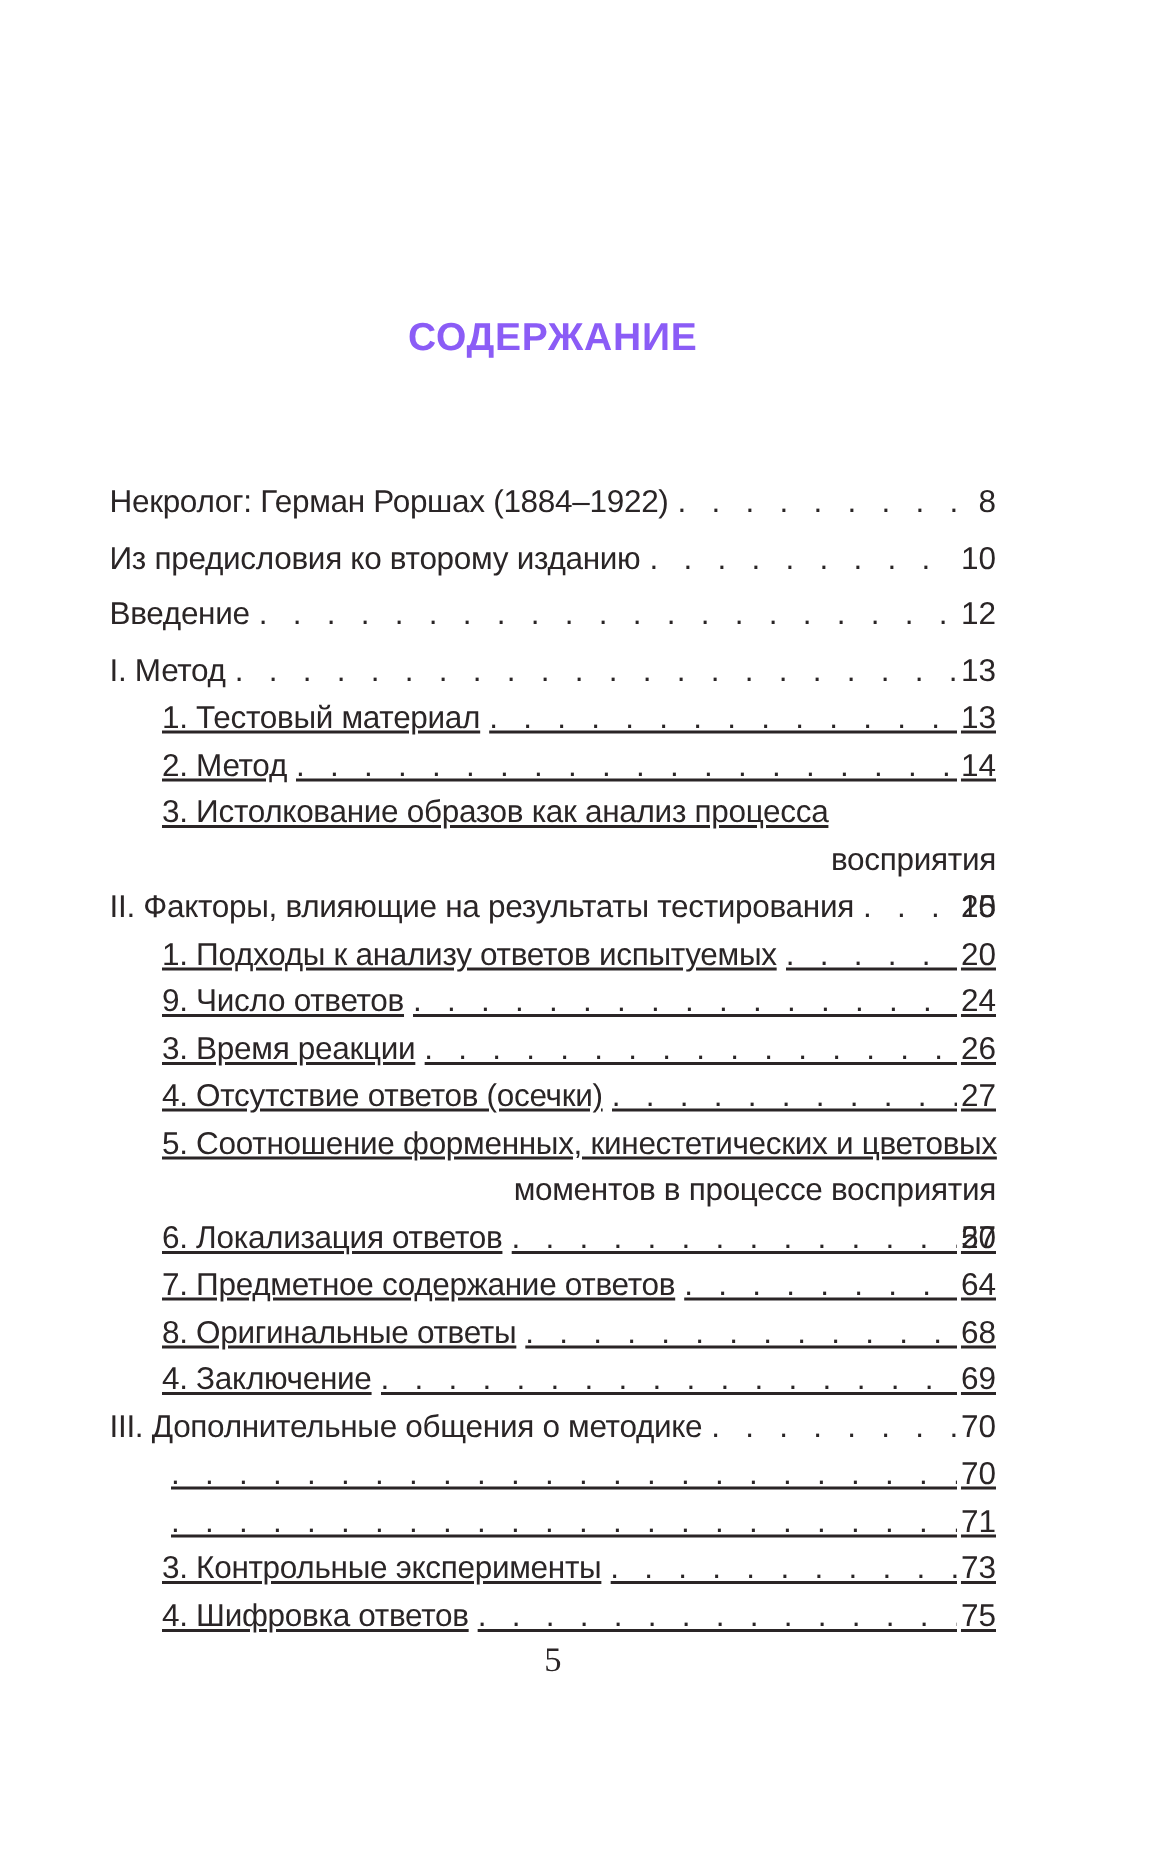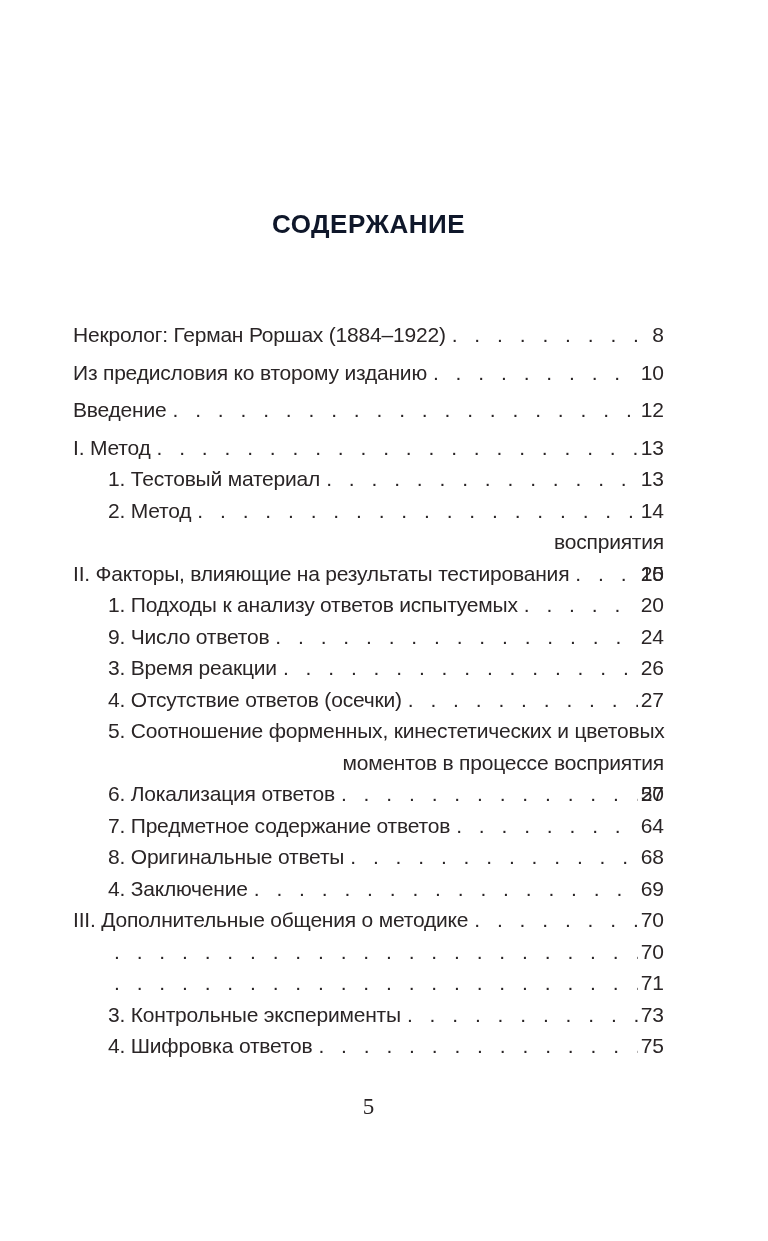--- a/index.html
+++ b/index.html
@@ -19,38 +19,38 @@
   .title {
     position: absolute;
     top: 193px;
     left: 73px;
     width: 591px;
     text-align: center;
     font-size: 26px;
     line-height: 28px;
     font-weight: bold;
     letter-spacing: 0.5px;
-    color: #0f172a;
+    color: #8b5cf6;
   }
   .toc {
     position: absolute;
     top: 319px;
     left: 73px;
     width: 591px;
     font-size: 21px;
   }
   .toc-row {
     display: flex;
     align-items: flex-end;
     height: 31.5px;
     line-height: 31.5px;
     white-space: nowrap;
   }
   .toc-row.sp { margin-bottom: 6px; }
-  .toc-row.indent-1 { padding-left: 35px; }
+  .toc-row.indent-1 { padding-left: 35px; text-decoration: underline; }
   .toc-row.indent-2 { padding-left: 52px; flex-direction: column; }
   .toc-label {
     flex: 0 0 auto;
     letter-spacing: -0.2px;
   }
   .leader {
     flex: 1 1 auto;
     min-width: 0;
     overflow: hidden;
     white-space: nowrap;
@@ -104,20 +104,23 @@
       <div class="toc-row indent-1">
         <span class="toc-label">1. Тестовый материал</span>
         <span class="leader">. . . . . . . . . . . . . . . . . . . . . . . . . . . . . . . . . . . . . . . . . . . . . . . . . . . . . . . . . . . . . . . . . . . . . . . . . . . . . . . . </span>
         <span class="toc-page">13</span>
       </div>
       <div class="toc-row indent-1">
         <span class="toc-label">2. Метод</span>
         <span class="leader">. . . . . . . . . . . . . . . . . . . . . . . . . . . . . . . . . . . . . . . . . . . . . . . . . . . . . . . . . . . . . . . . . . . . . . . . . . . . . . . . </span>
         <span class="toc-page">14</span>
       </div>
+      <div class="toc-row indent-1">
+        <span class="toc-label">3. Истолкование образов как анализ процесса</span>
+      </div>
       <div class="toc-row indent-2">
         <span class="toc-label">восприятия</span>
         <span class="leader">. . . . . . . . . . . . . . . . . . . . . . . . . . . . . . . . . . . . . . . . . . . . . . . . . . . . . . . . . . . . . . . . . . . . . . . . . . . . . . . . </span>
         <span class="toc-page">15</span>
       </div>
       <div class="toc-row indent-0">
         <span class="toc-label">II. Факторы, влияющие на результаты тестирования</span>
         <span class="leader">. . . . . . . . . . . . . . . . . . . . . . . . . . . . . . . . . . . . . . . . . . . . . . . . . . . . . . . . . . . . . . . . . . . . . . . . . . . . . . . . </span>
         <span class="toc-page">20</span>
       </div>

